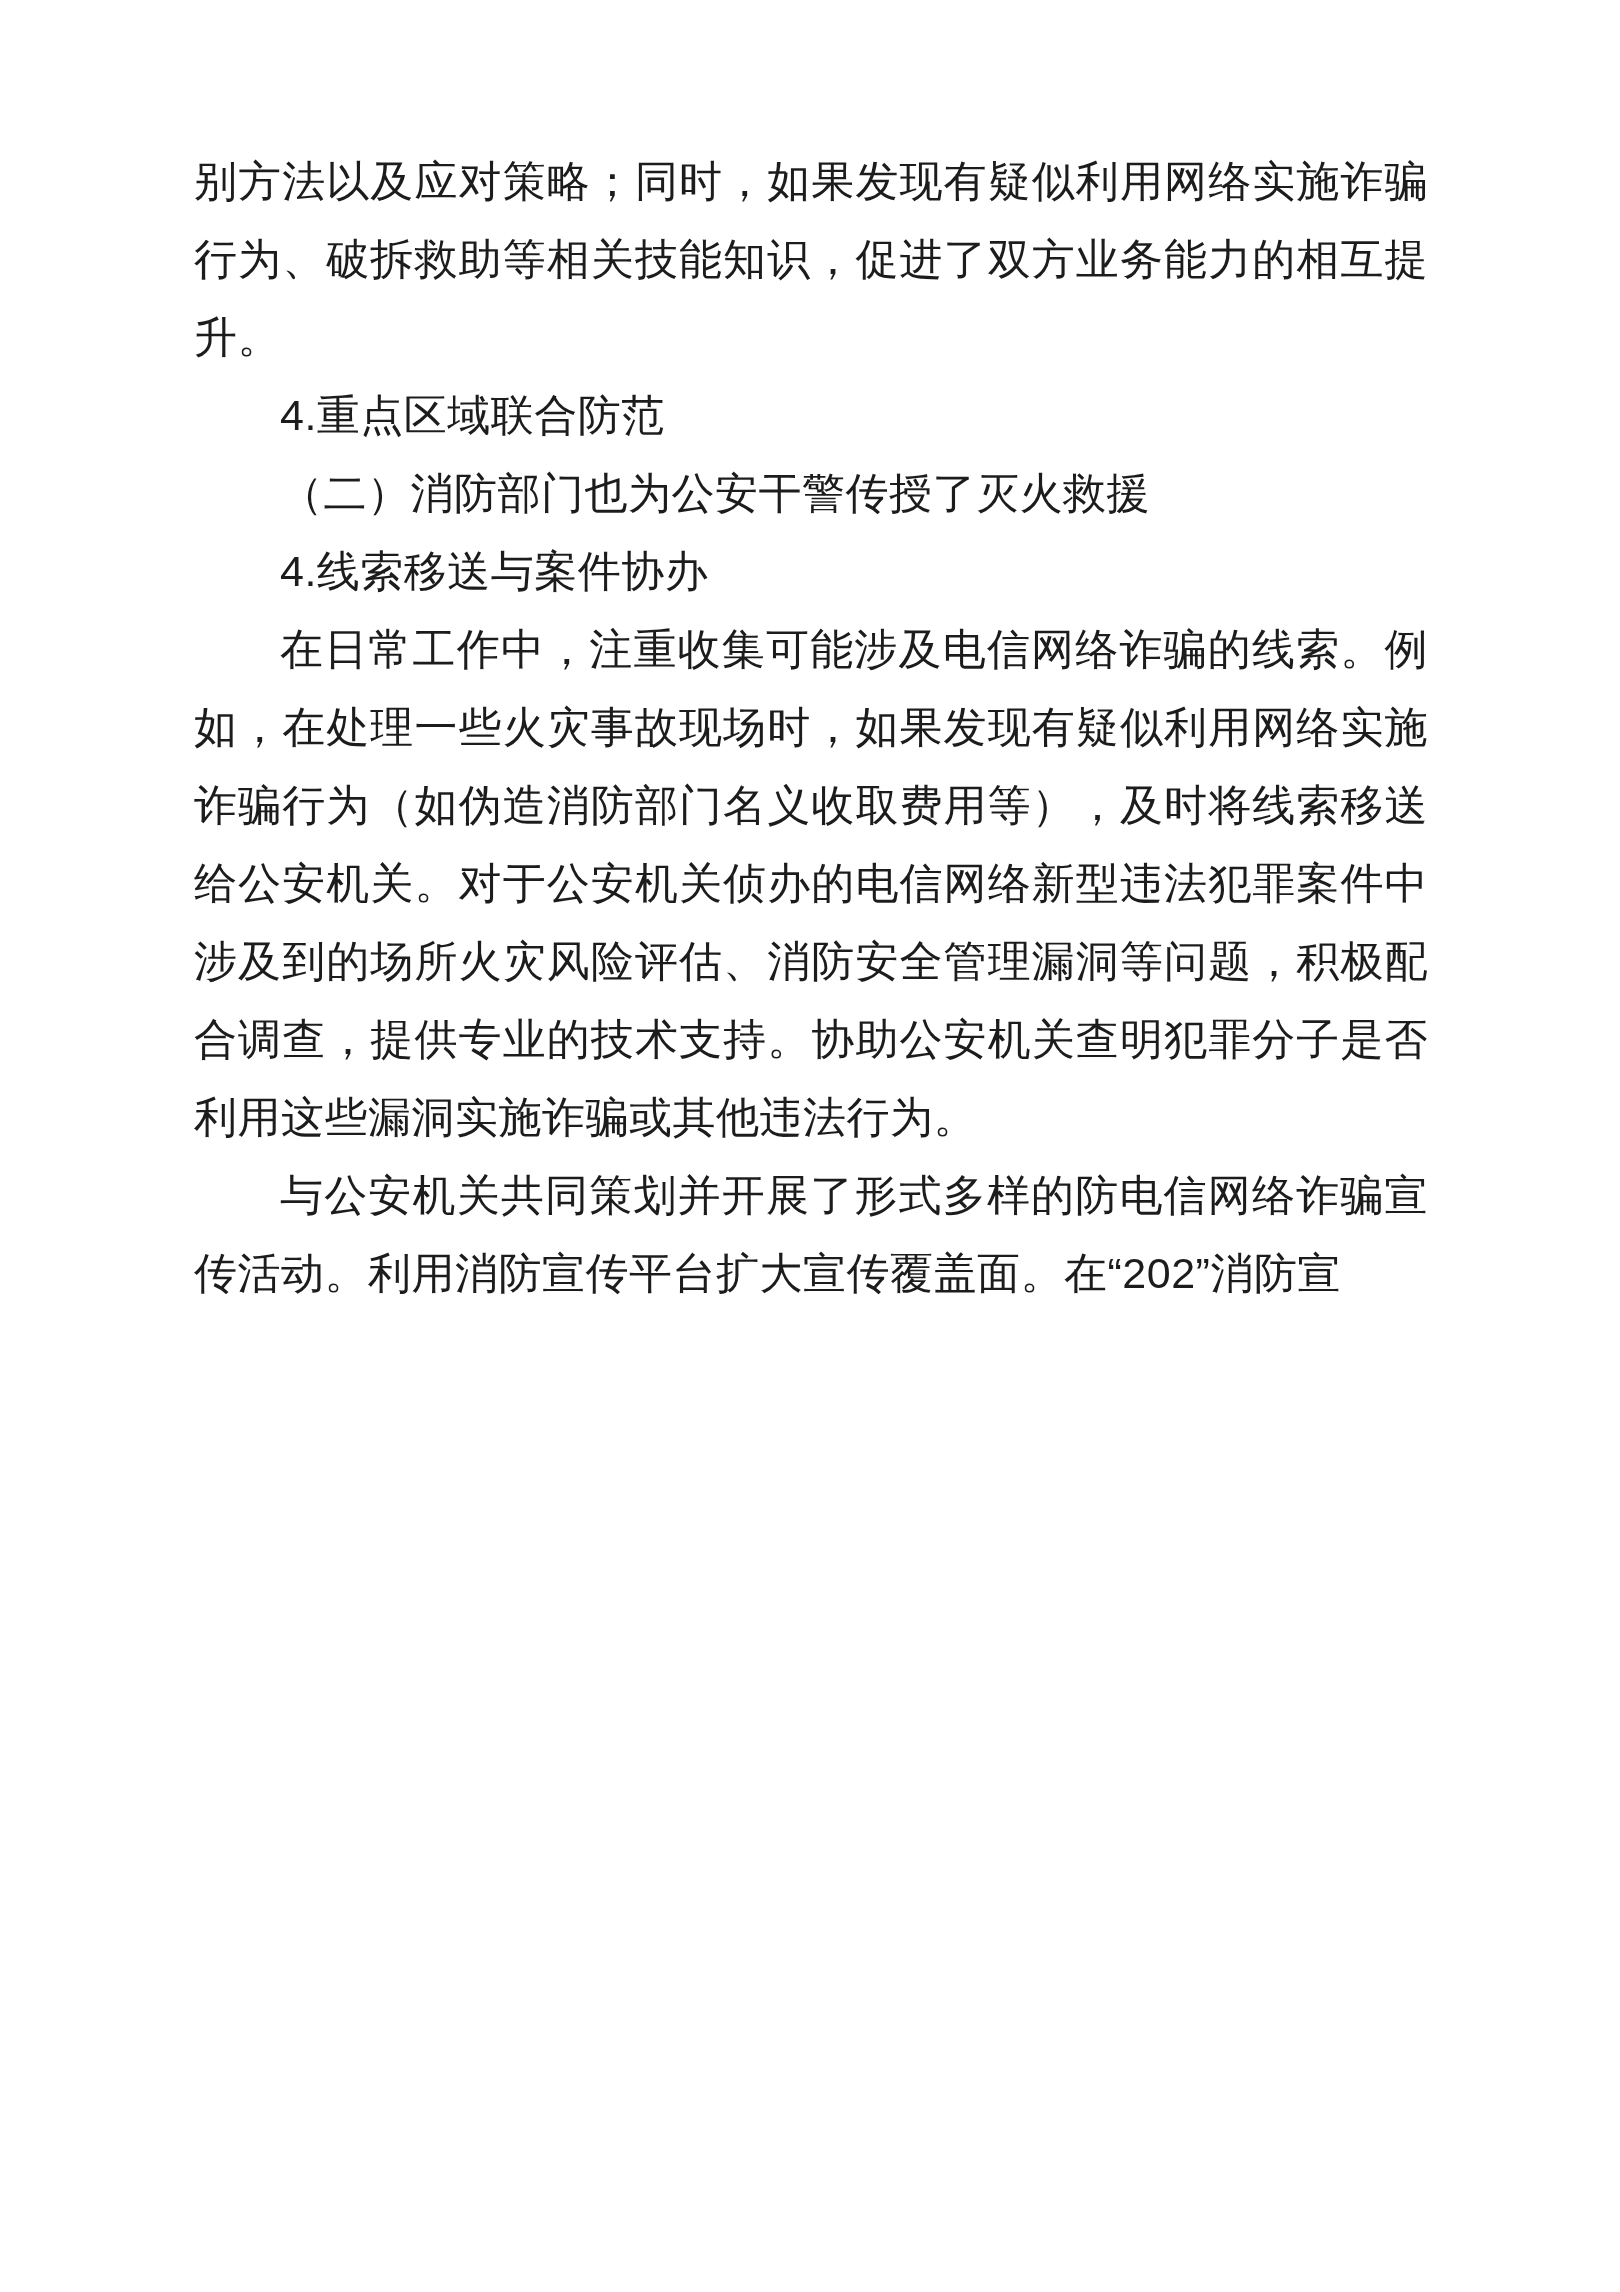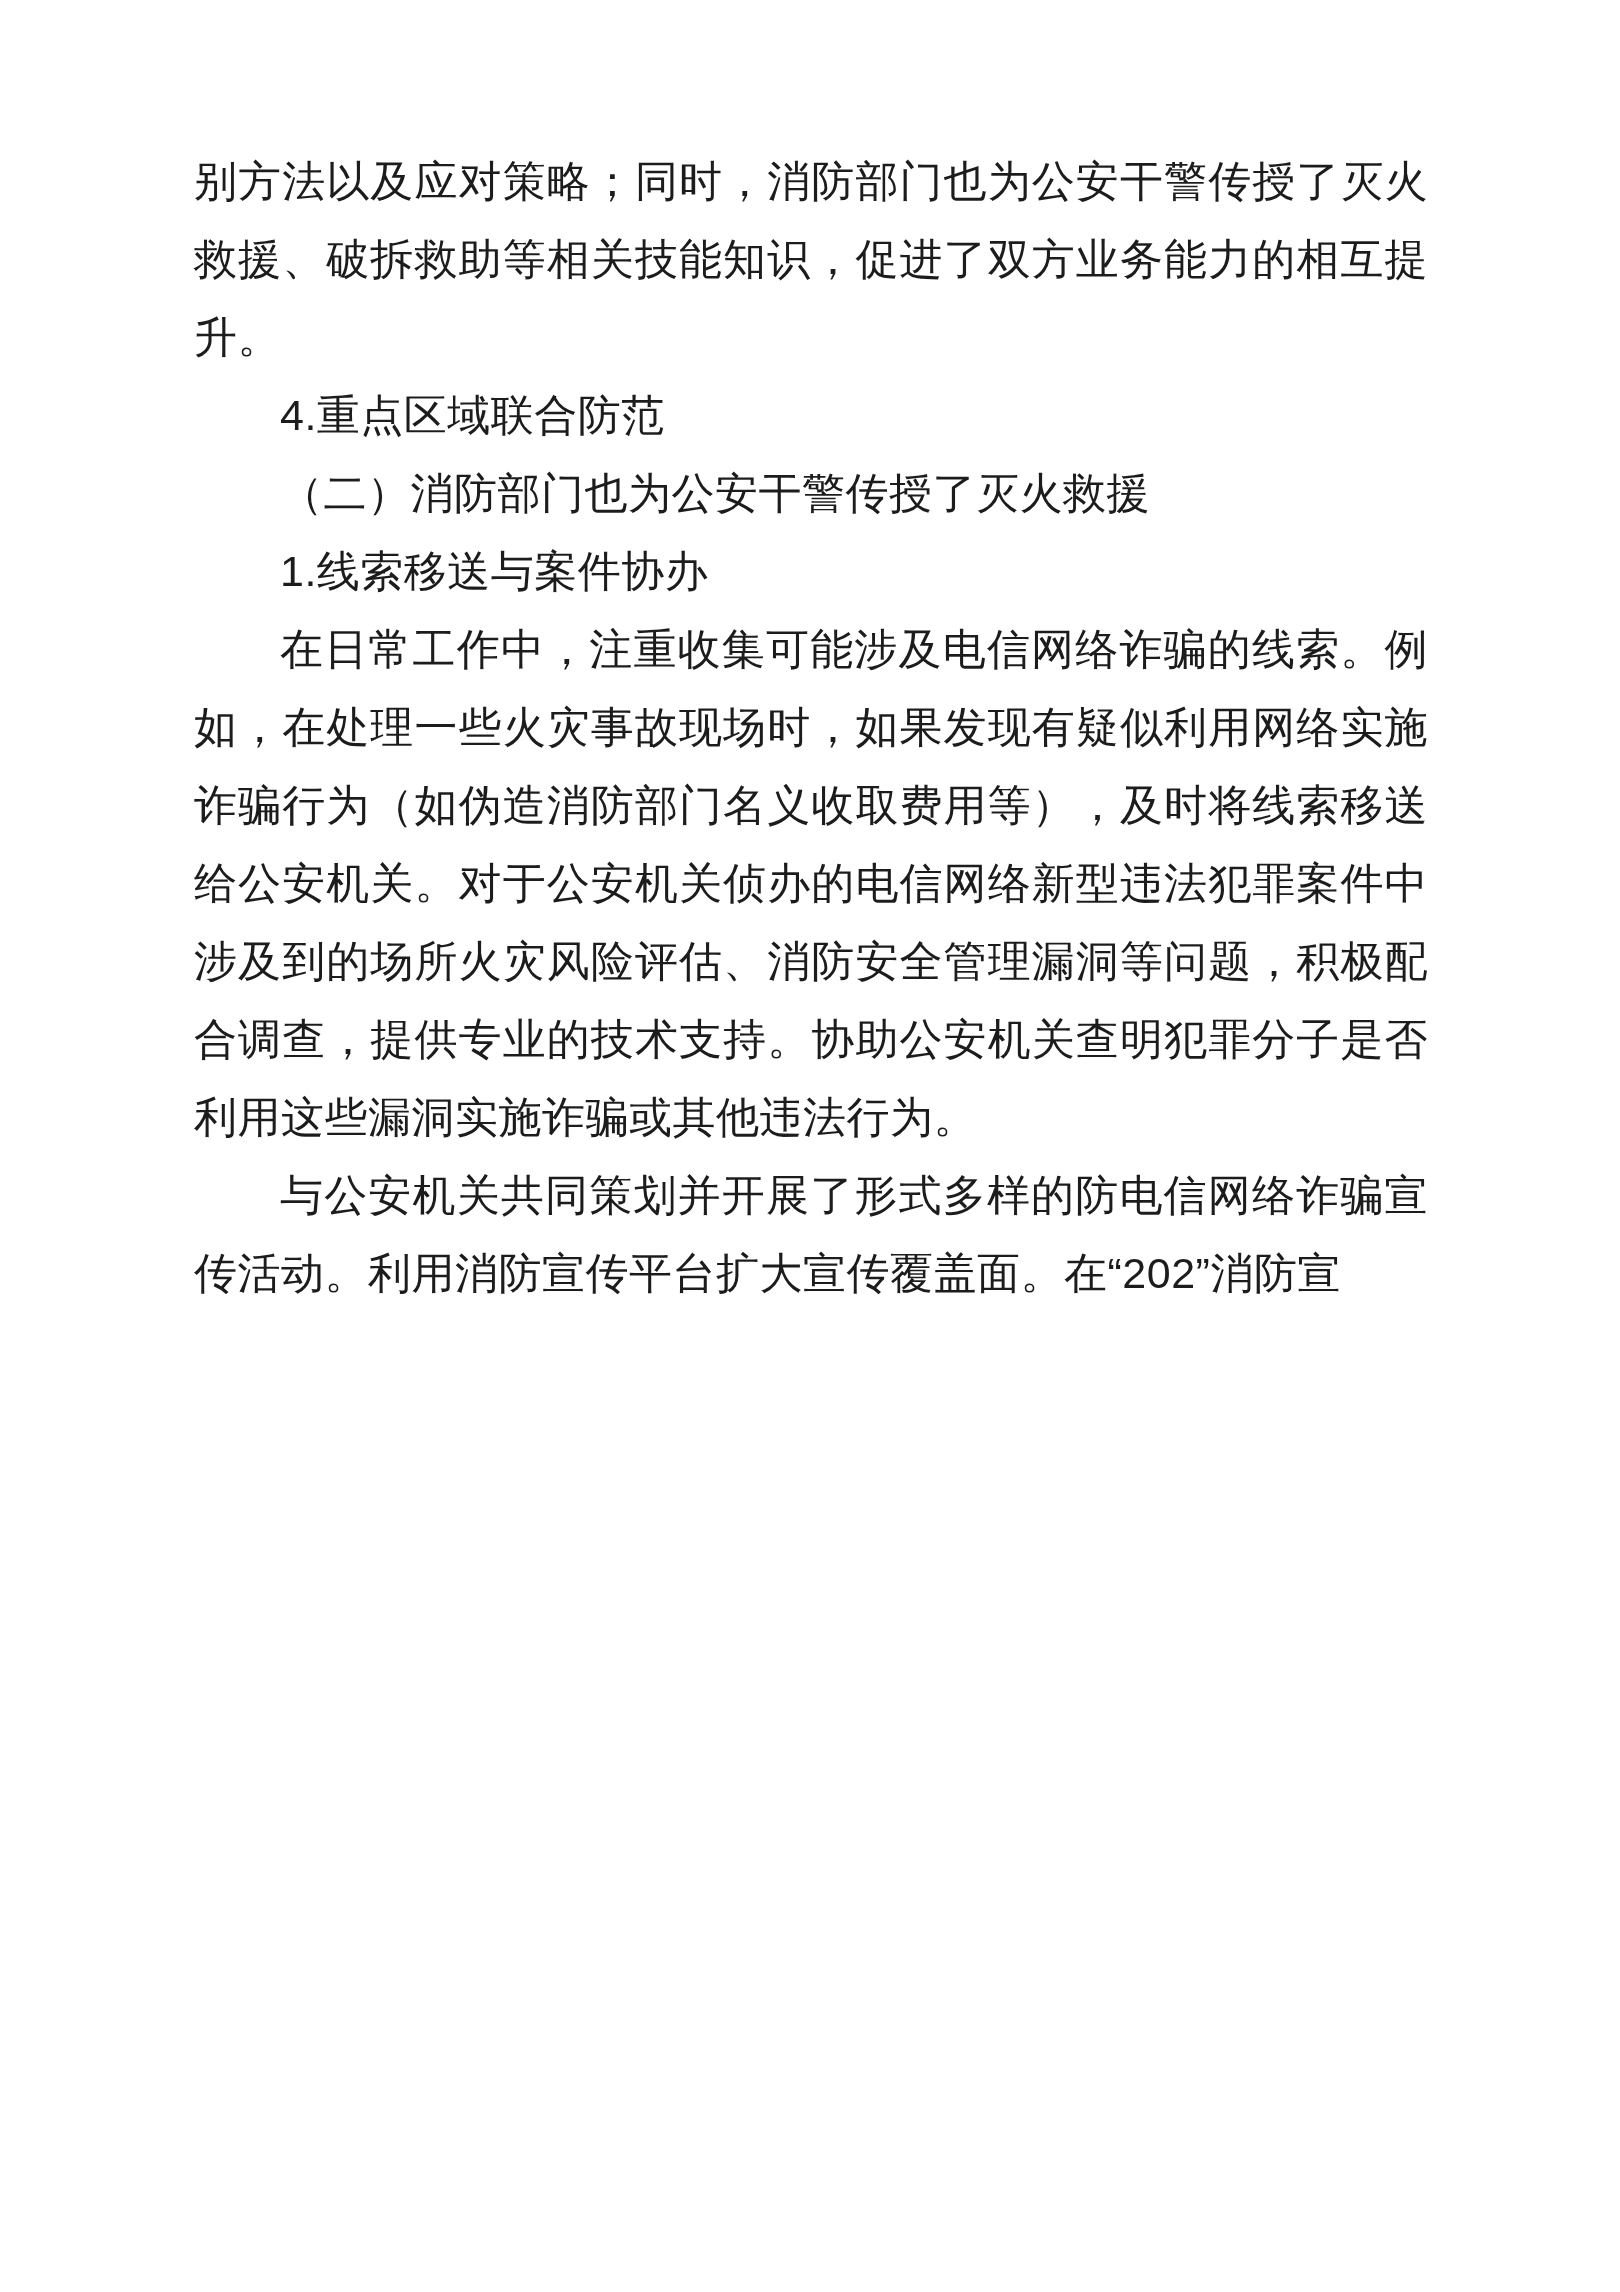--- a/index.html
+++ b/index.html
@@ -36,21 +36,21 @@
     }
     .doc p.cont {
       text-indent: 0;
     }
   </style>
 </head>
 <body>
 
 <div class="page">
   <div class="doc">
-    <p class="cont">别方法以及应对策略；同时，消防部门也为公安干警传授了灭火救援、破拆救助等相关技能知识，促进了双方业务能力的相互提升。</p>
+    <p class="cont">别方法以及应对策略；同时，如果发现有疑似利用网络实施诈骗行为、破拆救助等相关技能知识，促进了双方业务能力的相互提升。</p>
     <p>4.重点区域联合防范</p>
     <p>（二）消防部门也为公安干警传授了灭火救援</p>
-    <p>1.线索移送与案件协办</p>
+    <p>4.线索移送与案件协办</p>
     <p>在日常工作中，注重收集可能涉及电信网络诈骗的线索。例如，在处理一些火灾事故现场时，如果发现有疑似利用网络实施诈骗行为（如伪造消防部门名义收取费用等），及时将线索移送给公安机关。对于公安机关侦办的电信网络新型违法犯罪案件中涉及到的场所火灾风险评估、消防安全管理漏洞等问题，积极配合调查，提供专业的技术支持。协助公安机关查明犯罪分子是否利用这些漏洞实施诈骗或其他违法行为。</p>
     <p>与公安机关共同策划并开展了形式多样的防电信网络诈骗宣传活动。利用消防宣传平台扩大宣传覆盖面。在“202”消防宣</p>
   </div>
 </div>
 
 
 </body></html>

